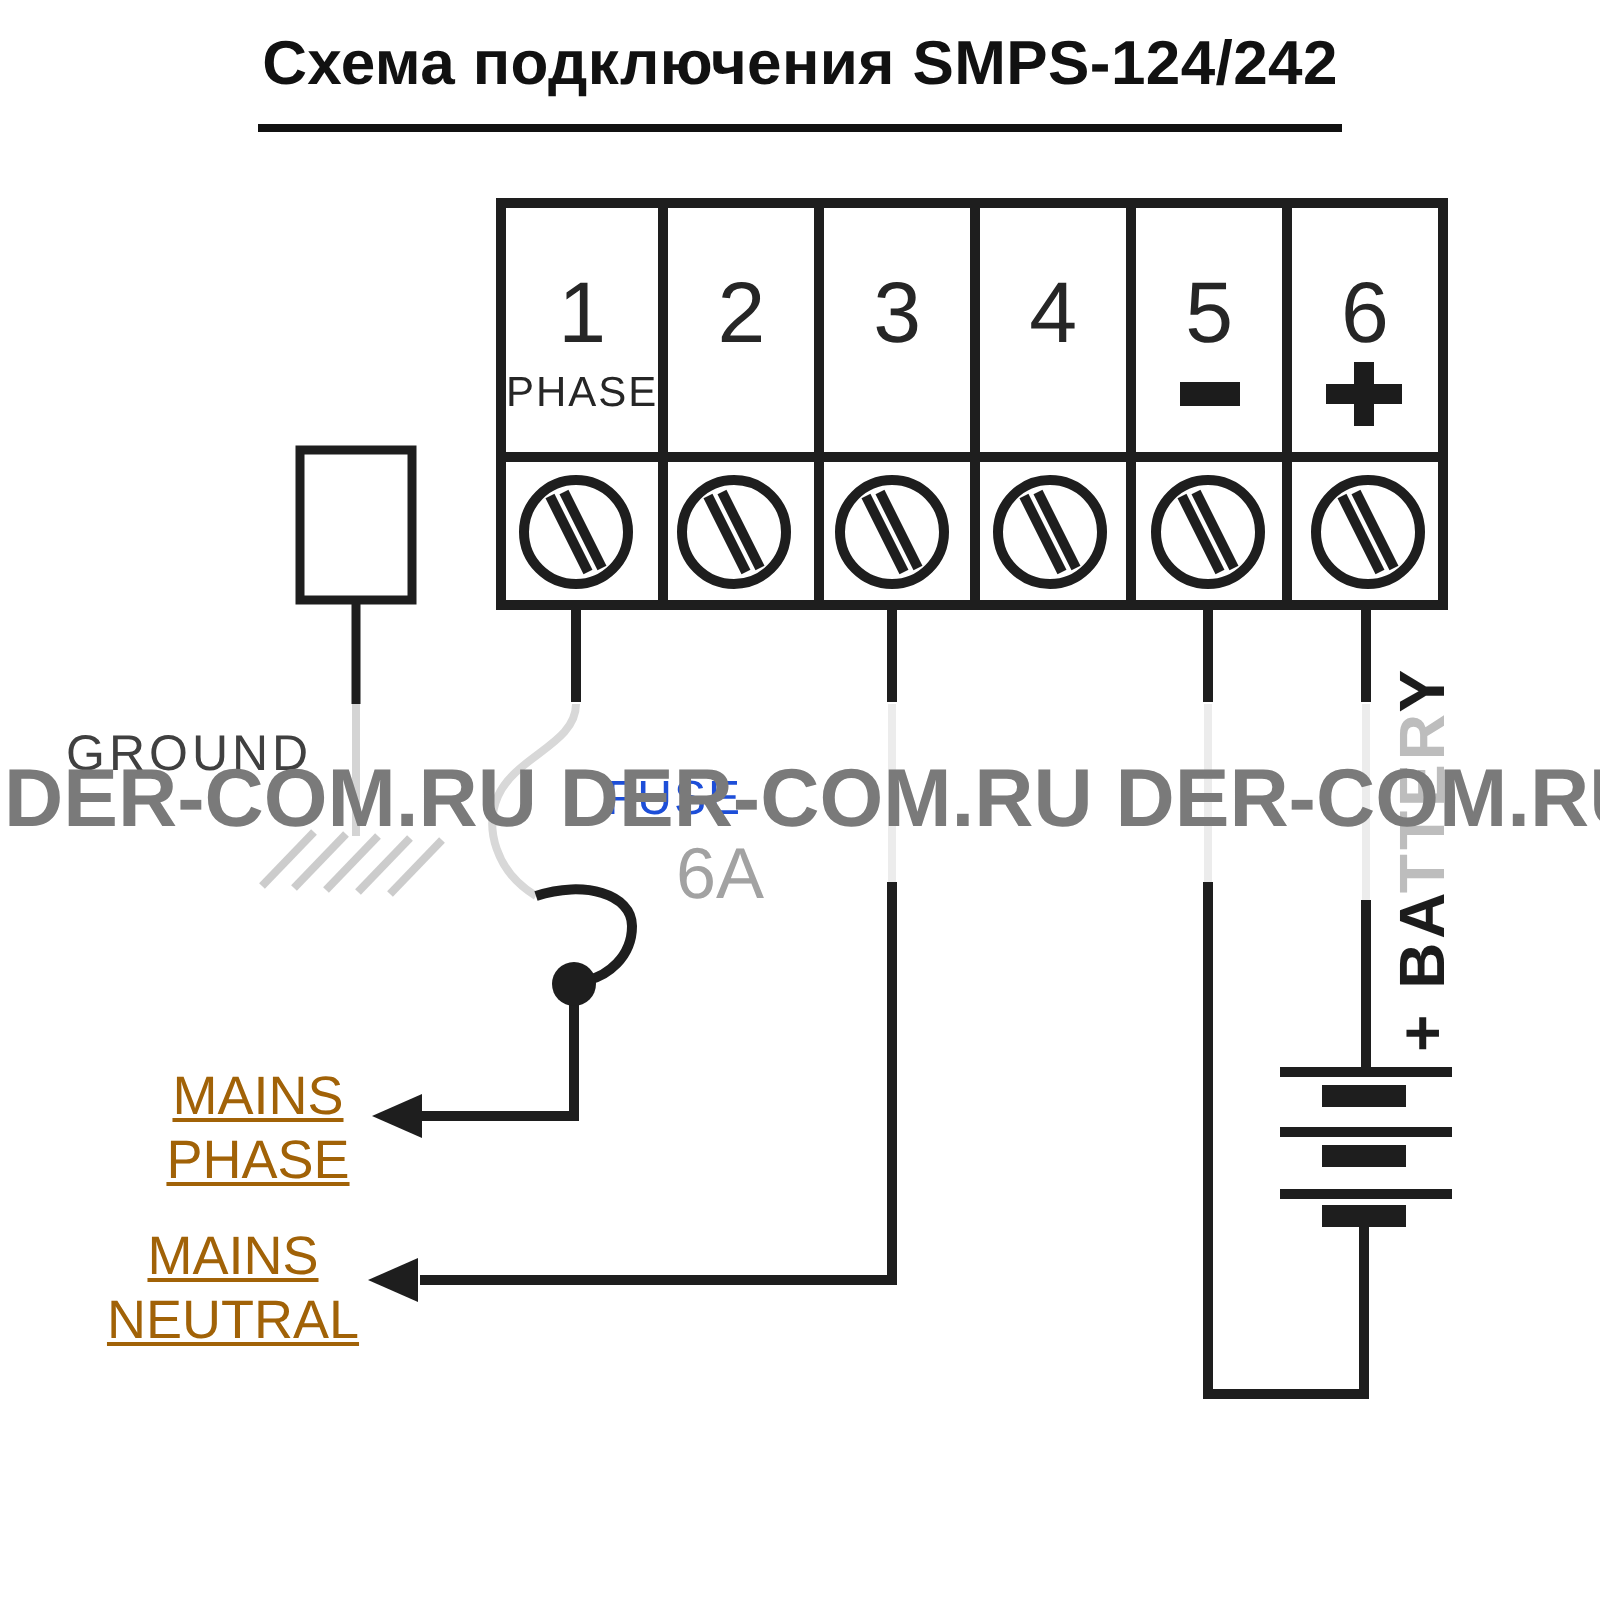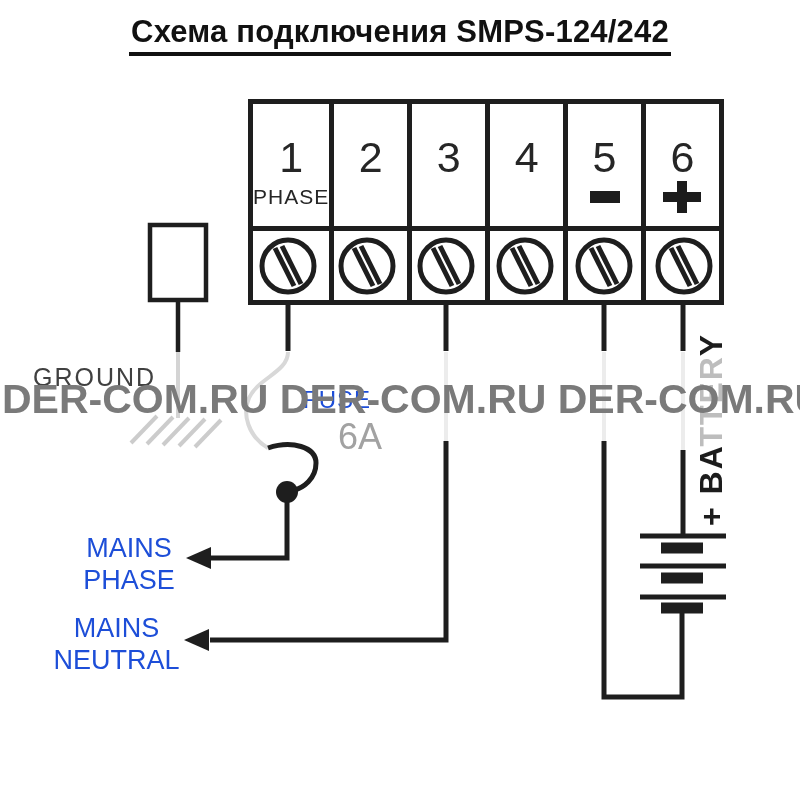--- a/index.html
+++ b/index.html
@@ -19,21 +19,21 @@
   
   .title{
     position:absolute;top:14px;left:0;right:0;
     text-align:center;z-index:6;
   }
   .title span{
     display:inline-block;
     font-size:31px;font-weight:bold;letter-spacing:0.2px;
     color:#111;
     border-bottom:4px solid #111;
-    padding:0 2px 2px 2px;
+    padding:0 2px 12px 2px;
   }
 
   
   .tblock{
     position:absolute;left:248px;top:99px;width:476px;height:206px;
     border:5px solid var(--line);box-sizing:border-box;
     display:flex;z-index:2;background:transparent;
   }
   .tcell{
     flex:1;border-right:5px solid var(--line);
@@ -63,21 +63,21 @@
     left:33px;top:363px;width:120px;text-align:center;
     font-size:25px;letter-spacing:2px;color:#404040;z-index:1;
   }
   .fuse-lbl{
     left:303px;top:386px;font-size:24px;letter-spacing:1px;color:#1d4ed8;z-index:1;
   }
   .fuse-rating-lbl{
     left:338px;top:416px;font-size:36px;color:#a2a2a2;z-index:1;
   }
   .mains{
-    text-align:center;font-size:27px;line-height:32px;color:#1d4ed8;z-index:3;
+    text-align:center;font-size:27px;line-height:32px;color:#a16207;z-index:3;text-decoration:underline;
   }
   .mains-phase{left:78px;top:532px;width:102px;}
   .mains-neutral{left:53px;top:612px;width:127px;}
 
   
   .watermark{
     position:absolute;left:2px;top:376px;z-index:5;
     font-size:41px;font-weight:bold;color:var(--wm);
     letter-spacing:0;white-space:nowrap;
   }

